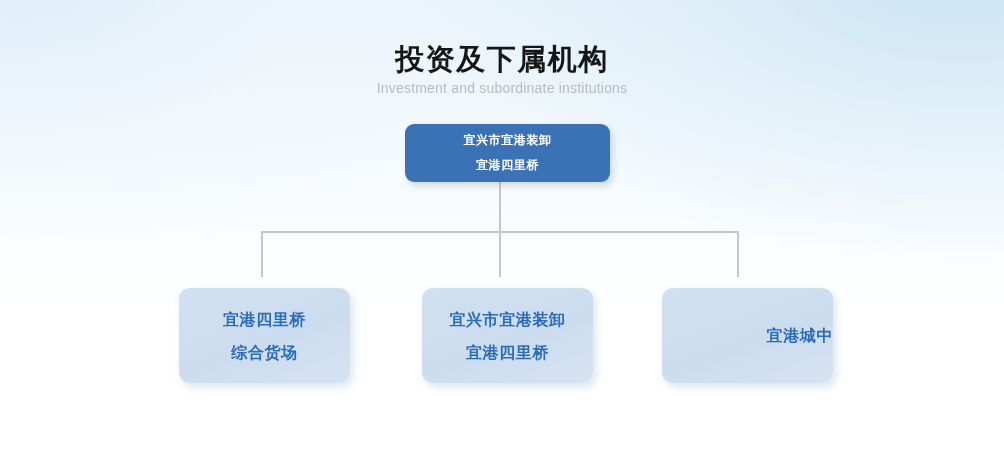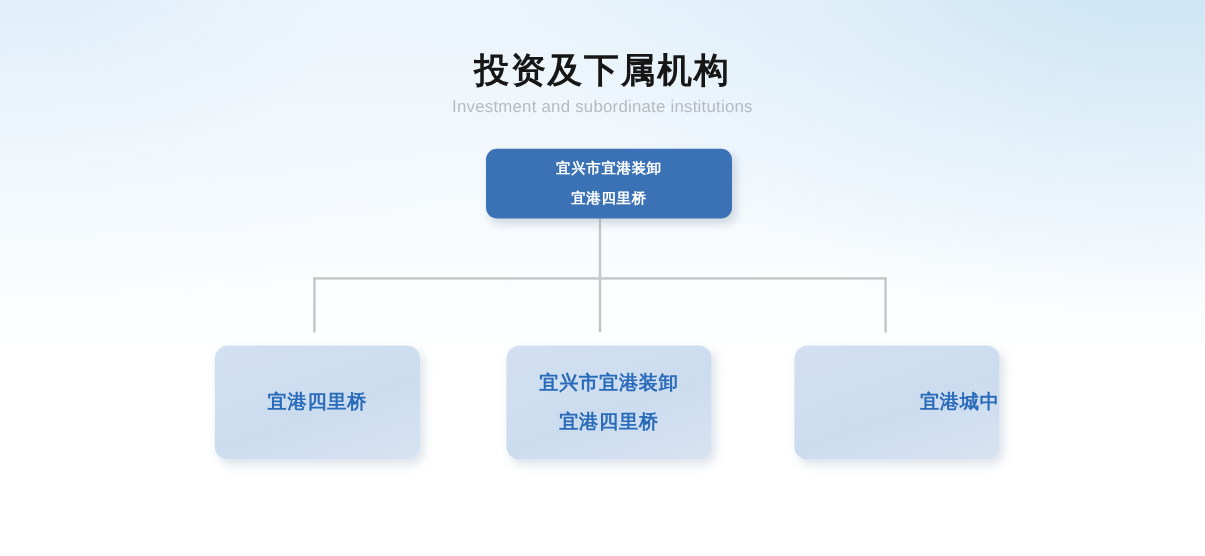--- a/index.html
+++ b/index.html
@@ -156,20 +156,21 @@
     <div class="line line-v line-drop-right"></div>
   </div>
 
   <div class="node node-root">
     <span class="node-line">宜兴市宜港装卸</span>
     <span class="node-line">宜港四里桥</span>
   </div>
 
   <div class="node node-child child-0">
     <span class="node-line">宜港四里桥</span>
+    <span class="node-line">综合货场</span>
   </div>
 
   <div class="node node-child child-1">
     <span class="node-line">宜兴市宜港装卸</span>
     <span class="node-line">宜港四里桥</span>
   </div>
 
   <div class="node node-child child-2">
     <span class="node-line">宜港城中</span>
   </div>

